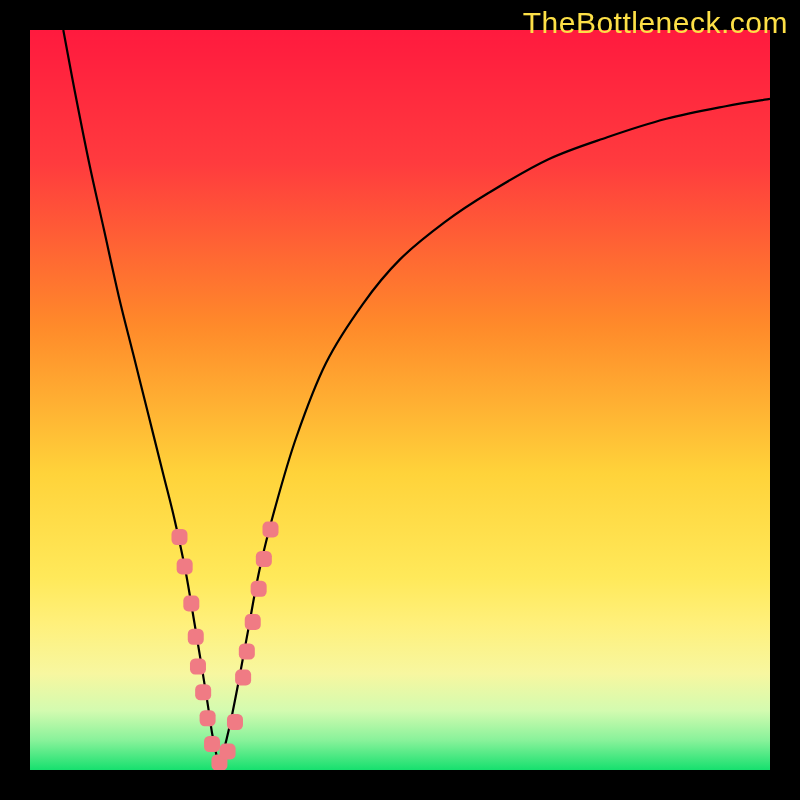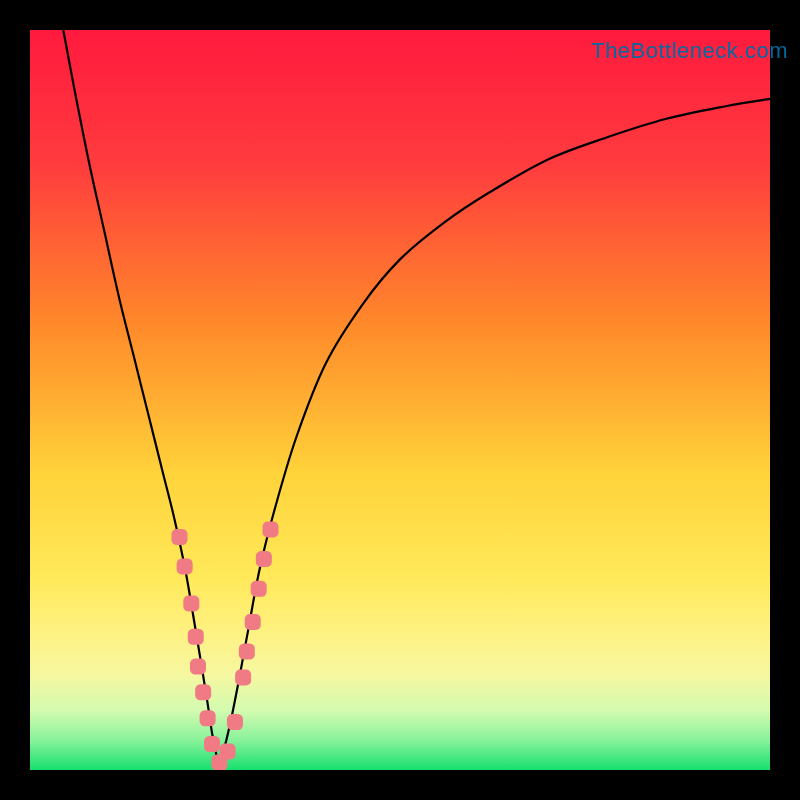--- a/index.html
+++ b/index.html
@@ -39,25 +39,24 @@
     top: 0;
     left: 0;
     width: 100%;
     height: 100%;
     overflow: visible;
   }
   .watermark {
     position: absolute;
     top: 6px;
     right: 12px;
-    color: #0369a1;
-    font-size: 22px;
+    color: #fde047;
+    font-size: 30px;
     font-weight: 400;
     letter-spacing: 0.5px;
-    margin-top: 32px;
   }
 </style>
 </head>
 <body>
 
 <div class="frame">
 
   <div class="plot-area">
     <svg class="gradient-bg" viewBox="0 0 740 740" preserveAspectRatio="none">
       <defs>

